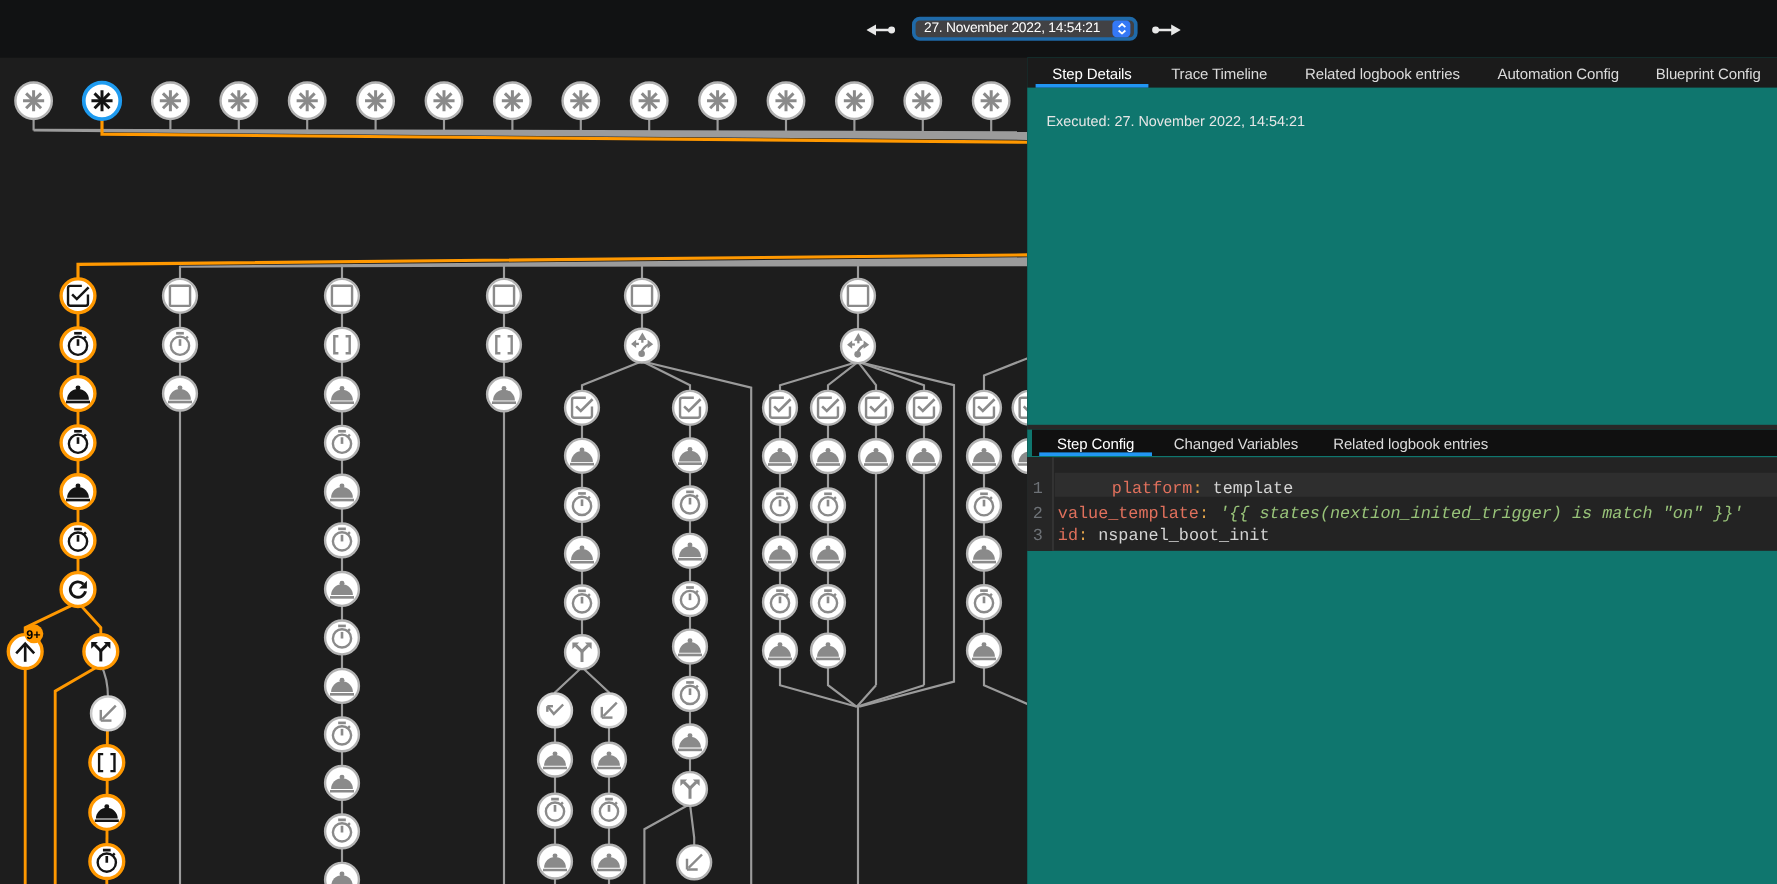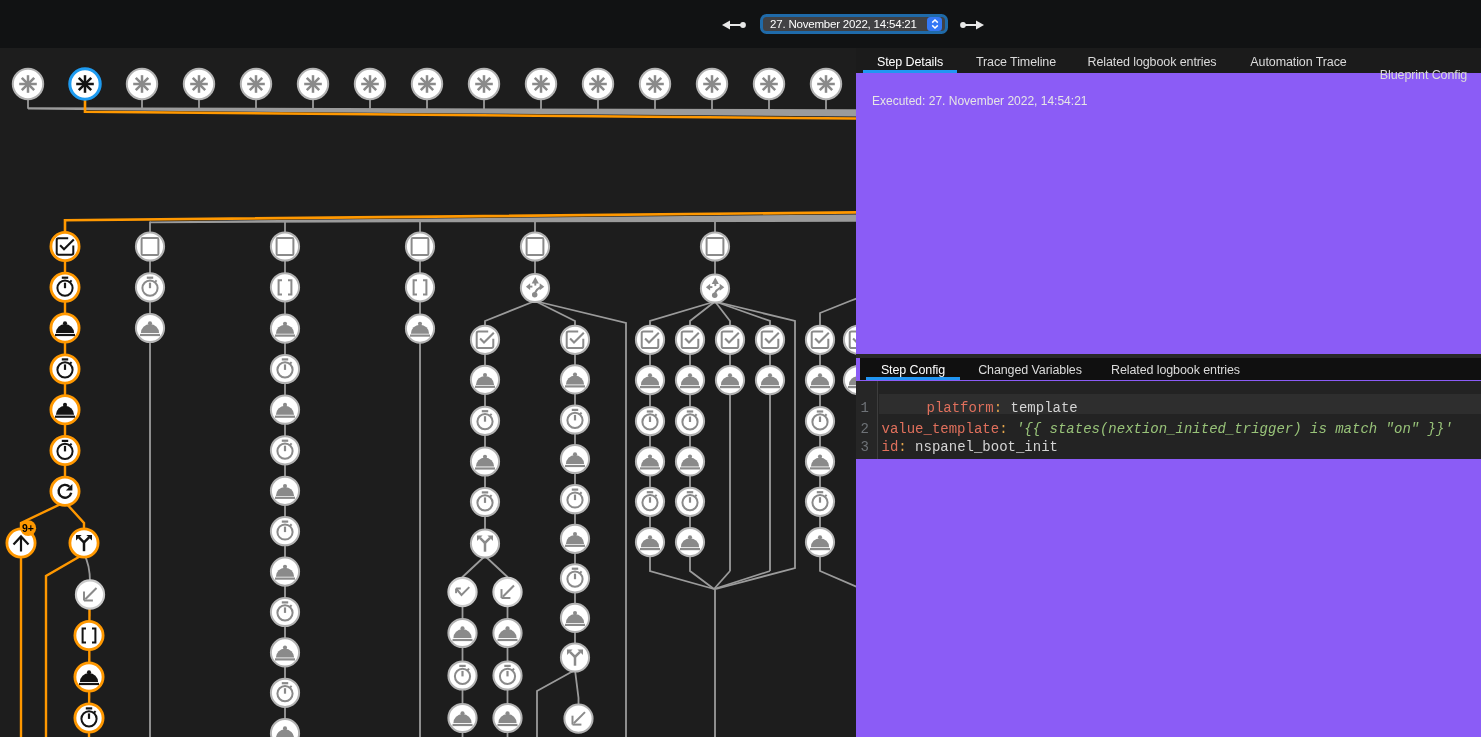--- a/index.html
+++ b/index.html
@@ -4,21 +4,21 @@
 body { width:1481px; height:737px; background:#111213; overflow:hidden;
        font-family:"Liberation Sans", sans-serif; position:relative; }
 .topbar { position:absolute; left:0; top:0; width:1481px; height:48px; background:#111213; }
 .tb-ic { position:absolute; top:17.5px; }
 .sel { position:absolute; left:760px; top:14px; width:188px; height:19.5px; background:#414144;
   border-radius:6.5px; border:3px solid #1f6aa9; display:flex; align-items:center;
   justify-content:space-between; padding:0 3px 0 7px; color:#fff; font-size:11.5px; letter-spacing:-0.2px; }
 .sel .stepper { width:15px; height:13.5px; background:#3478f6; border-radius:3.5px;
   display:flex; align-items:center; justify-content:center; flex:none; }
 .graph { position:absolute; left:0; top:48px; width:856px; height:689px; background:#1d1d1d; overflow:hidden; }
-.panel { position:absolute; left:856px; top:48px; width:625px; height:689px; background:#8b5cf6; }
+.panel { position:absolute; left:856px; top:48px; width:625px; height:689px; background:#0f766e; }
 .tabs1 { position:absolute; left:0; top:0; width:625px; height:25px; background:#1b1b1b; }
 .tabs2 { position:absolute; left:4px; top:309.5px; width:625px; height:22.5px; background:#101010; }
 .strip { position:absolute; left:0; top:306px; width:625px; height:3.5px; background:#282828; }
 .tab { position:absolute; color:#dbdbdb; font-size:12.5px; text-align:center; letter-spacing:-0.1px; }
 .tab.act { color:#fff; }
 .tabul { position:absolute; height:3.2px; background:#2196f3; }
 .exec { position:absolute; left:16px; top:46px; color:#e6e6e6; font-size:12px; }
 .code { position:absolute; left:0; top:333px; width:625px; height:77.5px; background:#232323;
   font-family:"Liberation Mono", monospace; font-size:14px; }
 .gutter { position:absolute; left:0; top:0; width:21.5px; height:77.5px; background:#262626;
@@ -545,22 +545,22 @@
 <circle cx="28.2" cy="528.2" r="7.9" fill="#ff9800"></circle>
 <text x="27.9" y="532.1" font-size="10.5" font-weight="bold" fill="#000" text-anchor="middle" font-family="Liberation Sans, sans-serif">9+</text>
 </svg>
 </div>
 <div class="panel">
   <div class="tabs1">
     <div class="tab act" style="left:7px; top:7px; width:94px;">Step Details</div>
     <div class="tabul" style="left:7px; top:21.8px; width:94px;"></div>
     <div class="tab" style="left:104px; top:7px; width:112px;">Trace Timeline</div>
     <div class="tab" style="left:226px; top:7px; width:140px;">Related logbook entries</div>
-    <div class="tab" style="left:385px; top:7px; width:115px;">Automation Trace</div>
-    <div class="tab" style="left:510px; top:20px; width:115px;">Blueprint Config</div>
+    <div class="tab" style="left:385px; top:7px; width:115px;">Automation Config</div>
+    <div class="tab" style="left:510px; top:7px; width:115px;">Blueprint Config</div>
   </div>
   <div class="exec">Executed: 27. November 2022, 14:54:21</div>
   <div class="strip"></div>
   <div class="tabs2">
     <div class="tab act" style="left:6px; top:5px; width:94px;">Step Config</div>
     <div class="tabul" style="left:6px; top:19.3px; width:94px;"></div>
     <div class="tab" style="left:114px; top:5px; width:112px;">Changed Variables</div>
     <div class="tab" style="left:243px; top:5px; width:145px;">Related logbook entries</div>
   </div>
   <div class="code">

